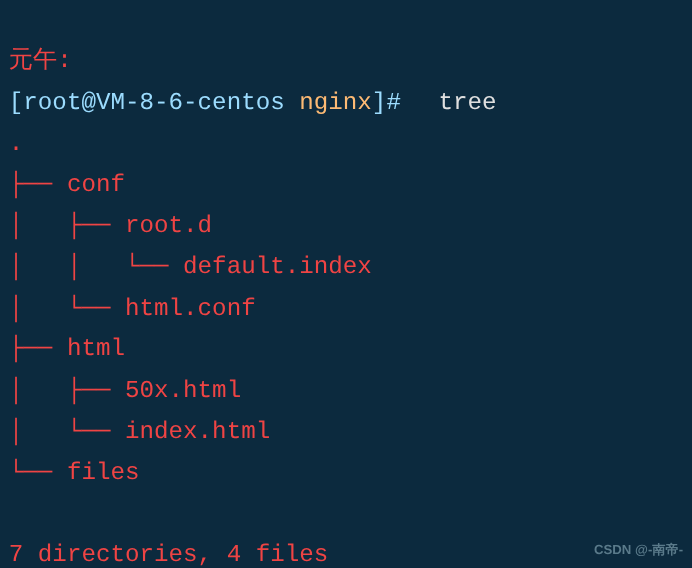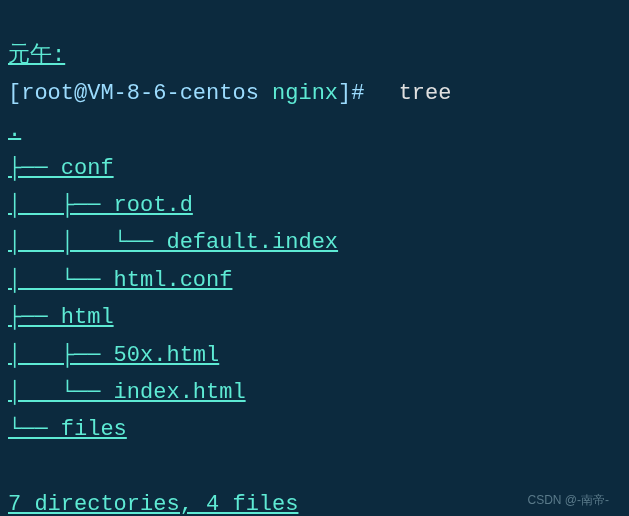--- a/index.html
+++ b/index.html
@@ -24,40 +24,40 @@
       padding: 0 8px;
     }
     .prompt-bracket {
       color: #9cdcfe;
     }
     .prompt-user {
       color: #9cdcfe;
       text-align: right;
     }
     .prompt-path {
-      color: #5eead4;
+      color: #fdba74;
     }
     .prompt-hash {
       color: #9cdcfe;
     }
     .command {
       color: #e0e0e0;
       margin-left: 21px;
     }
     .watermark {
       position: absolute;
       bottom: 6px;
-      right: 20px;
+      right: 8px;
       color: #5a7a8a;
       font-size: 12px;
       font-family: sans-serif;
+      font-weight: bold;
     }
     .tree-line {
-      color: #5eead4;
-      text-decoration: underline;
+      color: #ef4444;
     }
   </style>
 </head>
 <body>
 
 <div class="terminal">
 <span class="tree-line">元午:</span>
 <span class="prompt-bracket">[</span><span class="prompt-user">root@VM-8-6-centos</span><span> </span><span class="prompt-path">nginx</span><span class="prompt-hash">]#</span> <span class="command">tree</span>
 <span class="tree-line">.</span>
 <span class="tree-line">├── conf</span>

